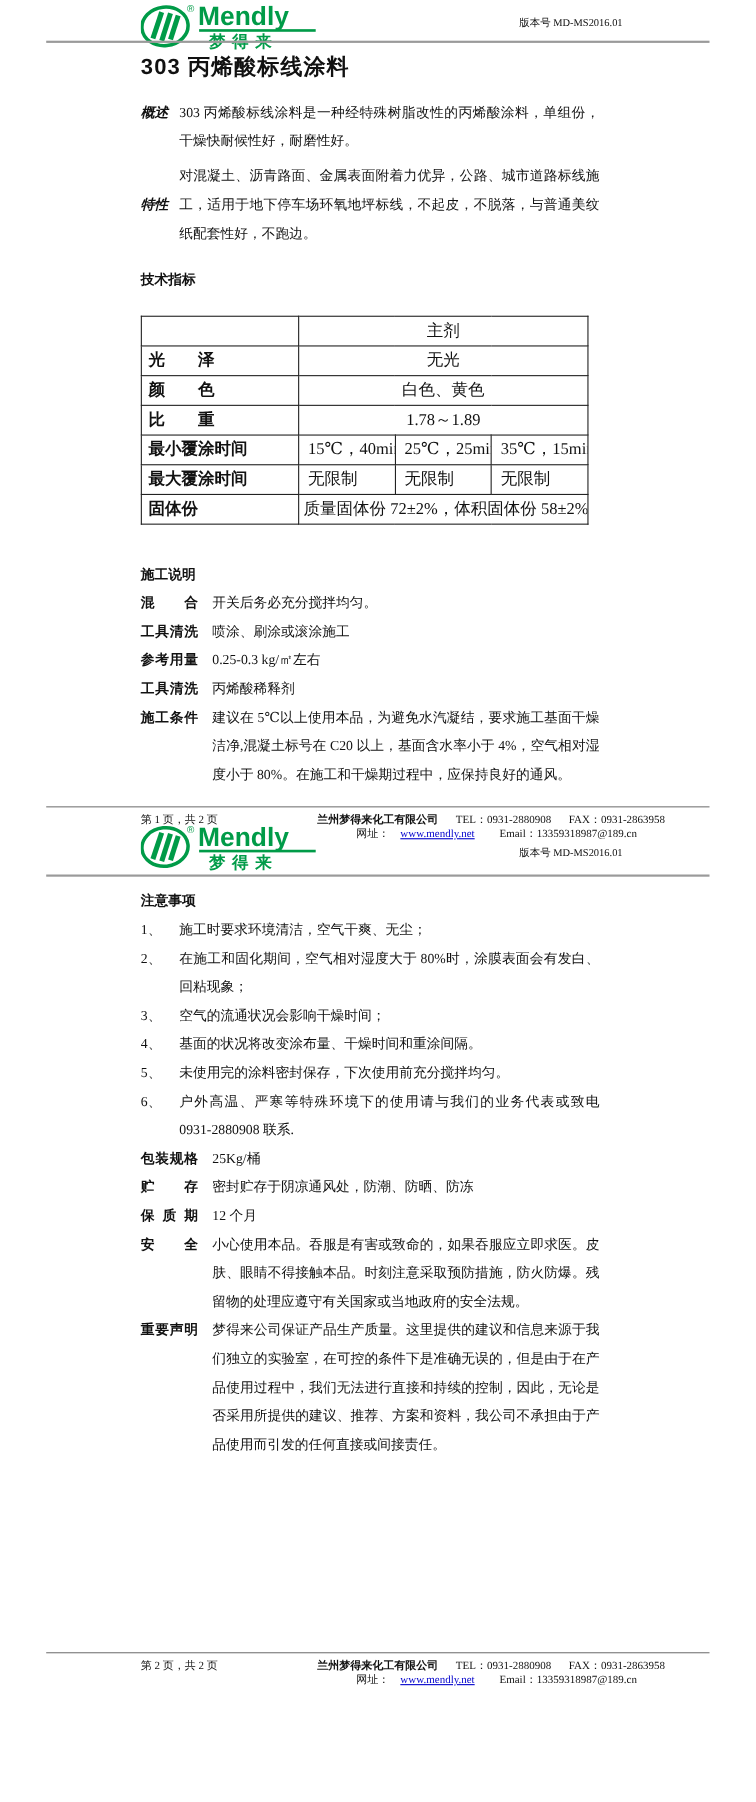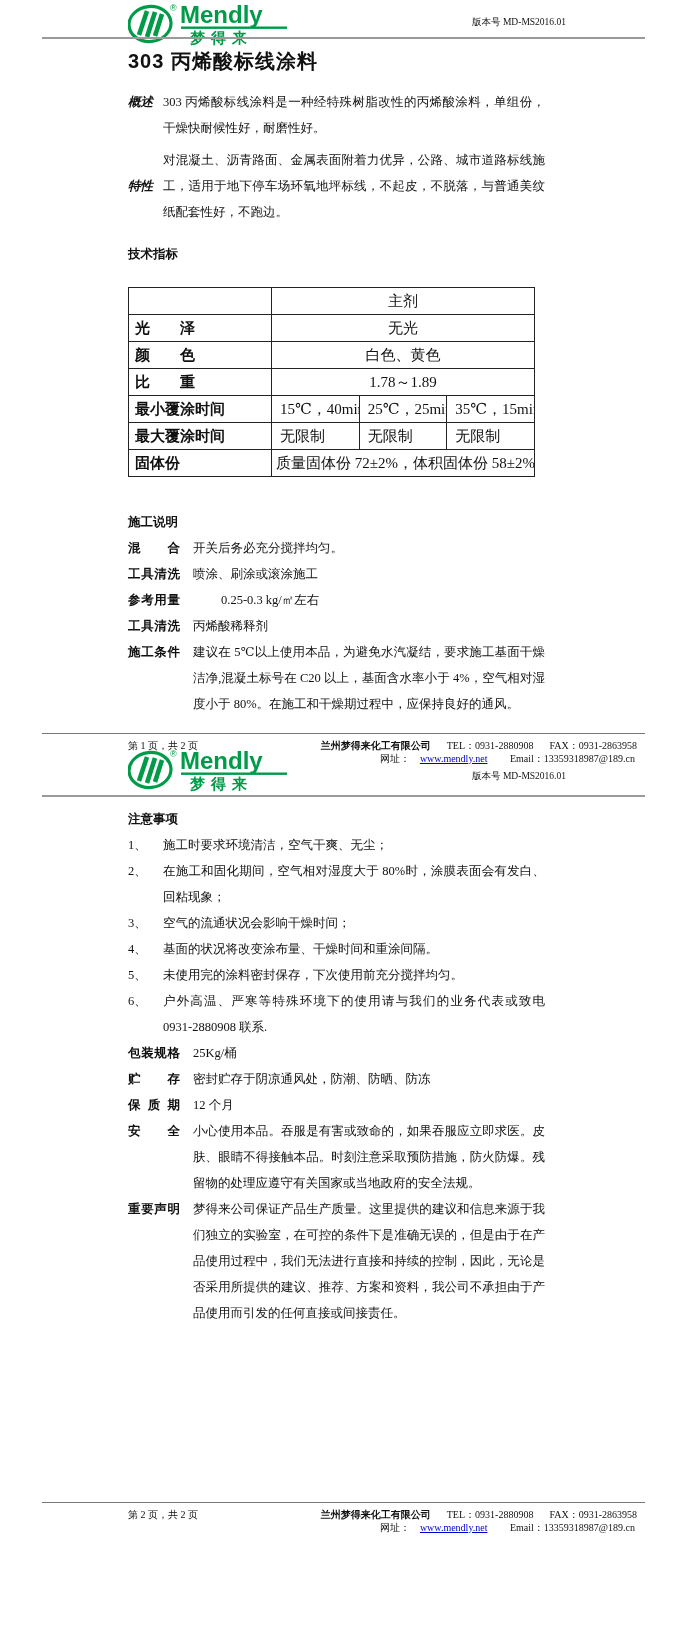--- a/index.html
+++ b/index.html
@@ -29,21 +29,21 @@
   table.spec td { border:1px solid #222; height:23px; padding:0 4px; overflow:hidden; white-space:nowrap; }
   table.spec td.rowlab { width:132px; font-weight:bold; padding-left:6px;
                          font-family:"Liberation Sans","DejaVu Sans",sans-serif; }
   table.spec td.c { text-align:center; }
   table.spec td.l { text-align:left; padding-left:8px; }
   .num { flex:0 0 35px; }
   .footer { position:absolute; left:42px; right:42px; border-top:1px solid #777;
             padding-top:2px; font-size:10px; line-height:13px; }
   .footer-inner { display:flex; margin-left:86px; }
   .pagenum { flex:0 0 120px; padding-top:3px; }
-  .company-block { flex:1; text-align:right; padding-top:3px; }
+  .company-block { flex:1; text-align:center; padding-top:3px; }
   .company-line1 span { margin:0 8px; }
   .company-line2 span { margin:0 10px; }
   .weblink { color:#0000cc; text-decoration:underline; }
   a { color:#0000cc; }
   .bold { font-weight:bold; }
 </style>
 </head>
 <body>
 
 <div class="hdr" style="top:0;">
@@ -123,21 +123,21 @@
   <div class="heading">施工说明</div>
 
   <div class="row" style="width:417px;">
     <span class="jlab">混合</span>
     <span class="txt">开关后务必充分搅拌均匀。</span>
   </div>
   <div class="row" style="width:417px;">
     <span class="jlab">工具清洗</span>
     <span class="txt">喷涂、刷涂或滚涂施工</span>
   </div>
-  <div class="row" style="width:417px;gap:28px;">
+  <div class="row" style="width:417px;">
     <span class="jlab">参考用量</span>
     <span class="txt">0.25-0.3 kg/㎡左右</span>
   </div>
   <div class="row" style="width:417px;">
     <span class="jlab">工具清洗</span>
     <span class="txt">丙烯酸稀释剂</span>
   </div>
   <div class="row" style="width:417px;">
     <span class="jlab">施工条件</span>
     <span class="txt">建议在 5℃以上使用本品，为避免水汽凝结，要求施工基面干燥洁净,混凝土标号在 C20 以上，基面含水率小于 4%，空气相对湿度小于 80%。在施工和干燥期过程中，应保持良好的通风。</span>

